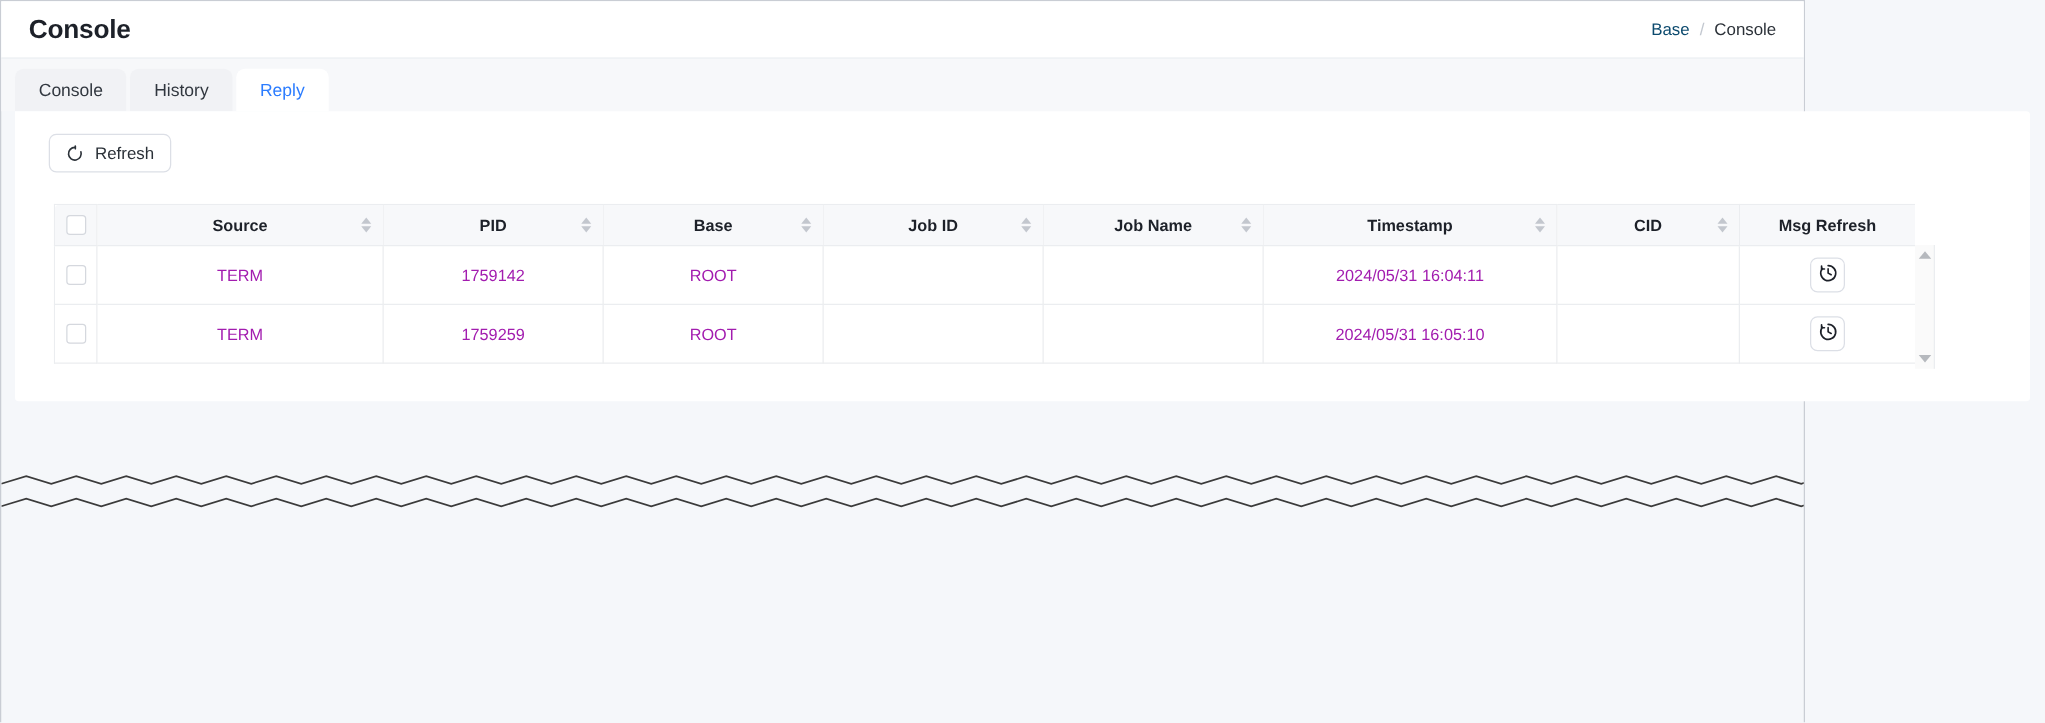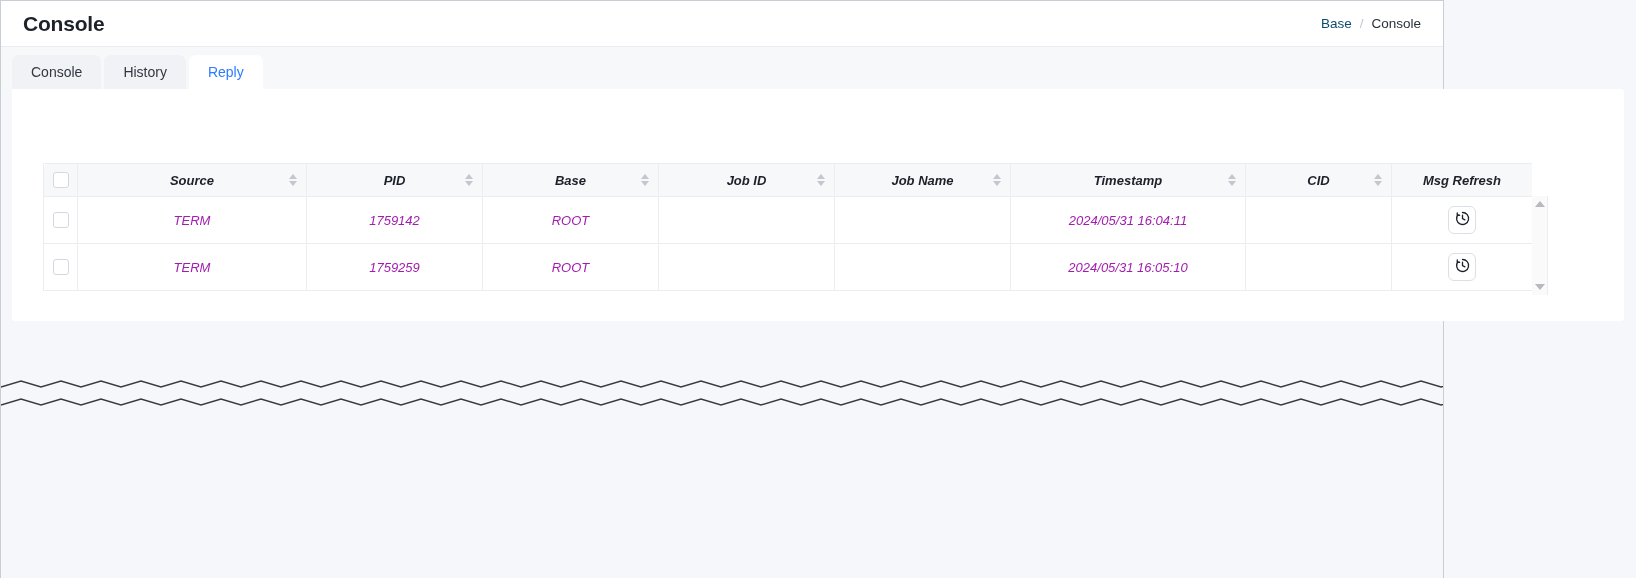--- a/index.html
+++ b/index.html
@@ -89,21 +89,21 @@
   .btn-refresh svg { display: block; }
 
   
   .table-wrap {
     position: absolute;
     top: 74px; left: 31px;
     width: 1505px; height: 132px;
     display: flex;
   }
   .tbl-scroll-area { flex: 1 1 auto; overflow: hidden; }
-  table { border-collapse: collapse; width: 1489px; table-layout: fixed; font-style: italic; }
+  table { border-collapse: collapse; width: 1489px; table-layout: fixed; }
   thead th {
     height: 33px;
     background: #f7f8fa;
     border: 1px solid #ebedf0;
     border-left: none;
     font-size: 13px; font-weight: bold; color: #1d2129;
     padding: 0 8px;
     position: relative;
   }
   thead th:first-child { border-left: 1px solid #ebedf0; border-radius: 3px 0 0 0; }
@@ -243,20 +243,31 @@
   </div>
 
   <div class="tabstrip">
     <div class="tab">Console</div>
     <div class="tab">History</div>
     <div class="tab active">Reply</div>
   </div>
 
   <div class="card">
 
+    <div class="toolbar">
+      <div class="btn-refresh">
+        <span>
+          <svg width="14" height="14" viewBox="0 0 16 16">
+            <path d="M8 2.2 A5.8 5.8 0 1 0 13.4 6.2" fill="none" stroke="#2b3138" stroke-width="1.5" stroke-linecap="round"></path>
+            <path d="M8.3 1.0 L8.3 3.5" fill="none" stroke="#2b3138" stroke-width="1.5" stroke-linecap="round"></path>
+          </svg>
+        </span>
+        <span>Refresh</span>
+      </div>
+    </div>
 
     <div class="table-wrap">
       <div class="tbl-scroll-area">
         <table>
           <colgroup>
             <col class="col-check">
               <col class="col-source">
               <col class="col-pid">
               <col class="col-user">
             <col class="col-jobid">

